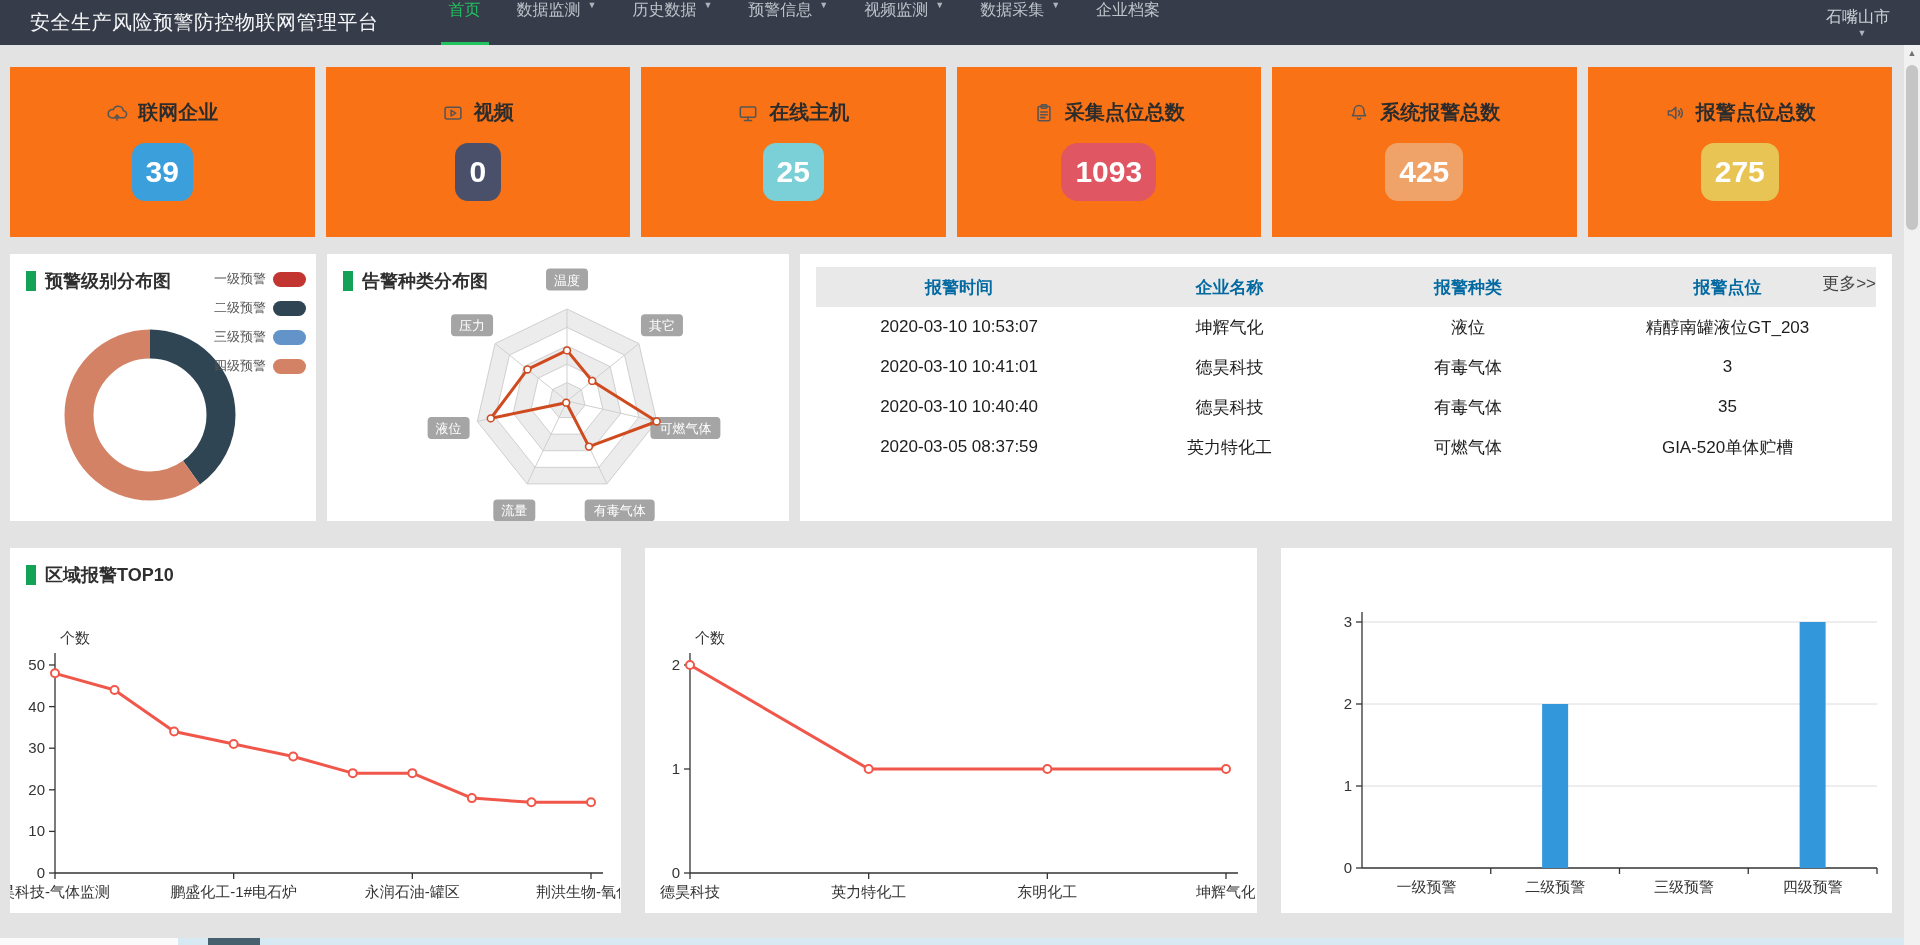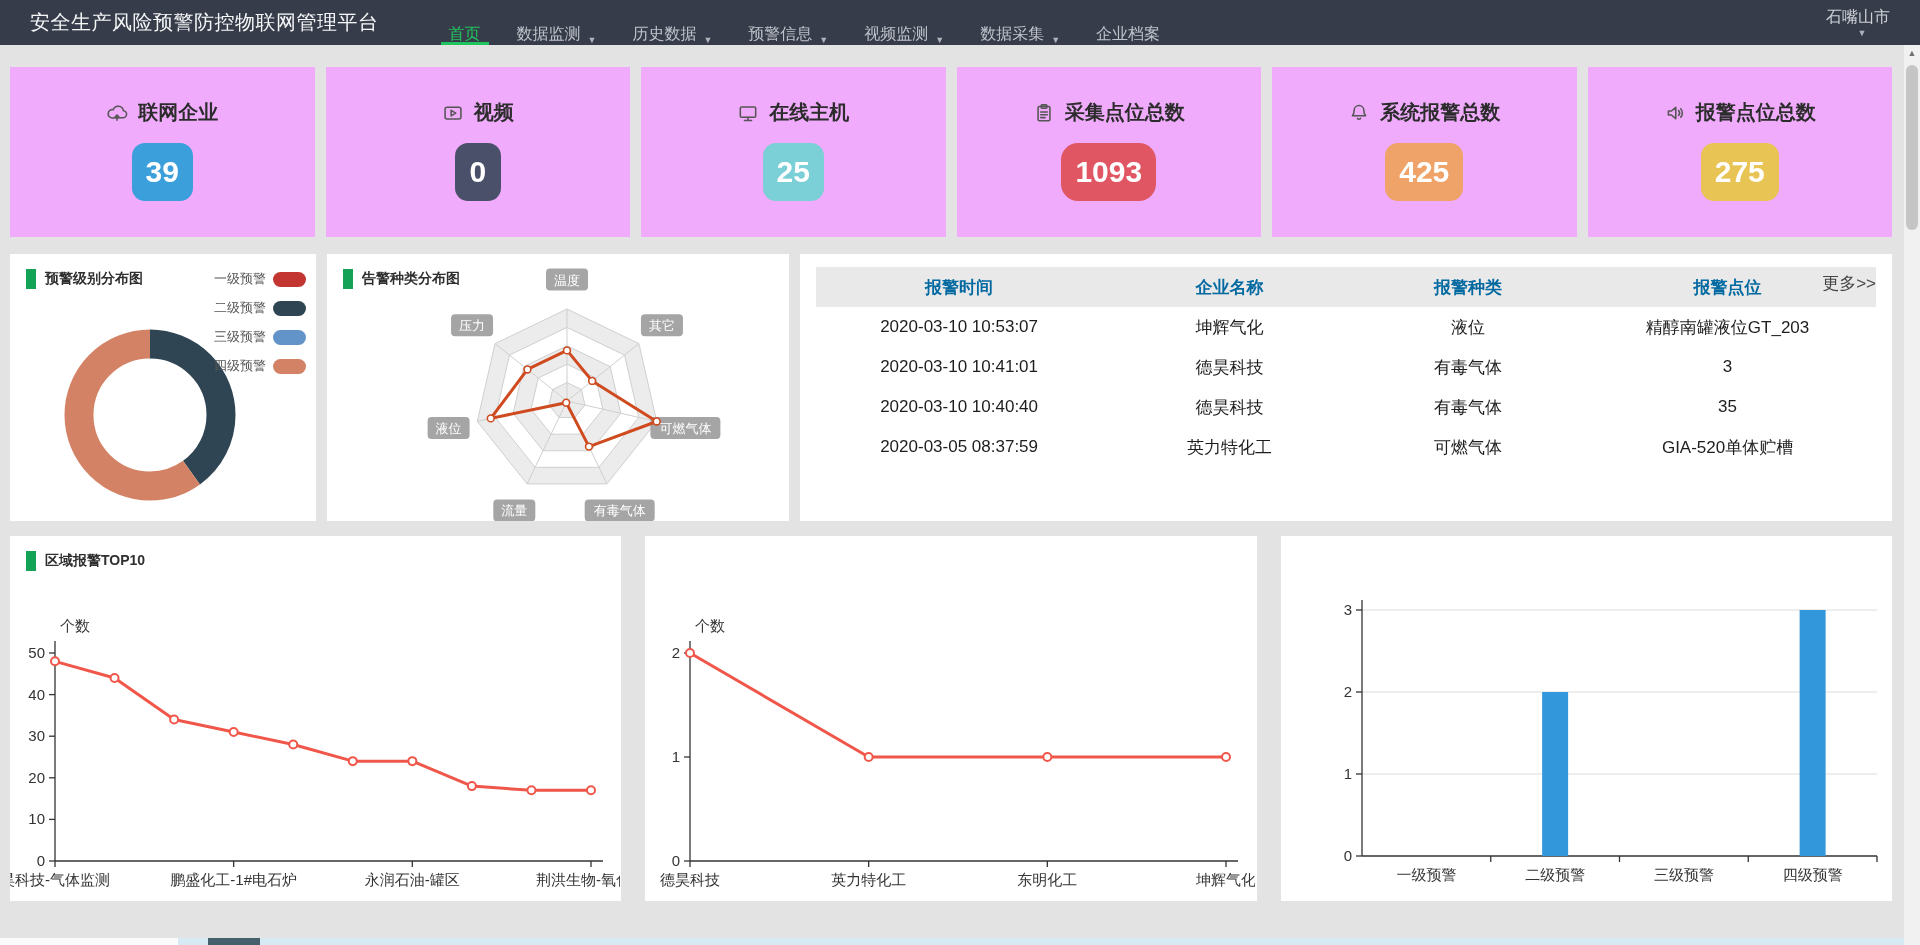--- a/index.html
+++ b/index.html
@@ -3,45 +3,45 @@
 <meta charset="utf-8">
 <style>
   * { box-sizing: border-box; margin: 0; padding: 0; }
   html,body { width: 1920px; height: 945px; overflow: hidden; }
   body { font-family: "Liberation Sans", sans-serif; background: #e3e3e3; position: relative; }
 
   
   .nav { height: 45px; background: #363c49; display: flex; align-items: center; padding: 0 30px; position: relative; }
   .nav-title { color: #f5f6f8; font-size: 20px; font-weight: normal; letter-spacing: .5px; margin-right: 52px; }
   .nav-menu { display: flex; align-items: center; height: 100%; }
-  .nav-item { position: relative; height: 100%; display: flex; align-items: flex-end; padding: 0 18px; cursor: pointer; }
+  .nav-item { position: relative; height: 100%; display: flex; align-items: flex-start; padding: 0 18px; cursor: pointer; }
   .nav-item .nav-label { color: #bec3cb; font-size: 16px; }
   .nav-item .caret { color: #aeb3bb; font-size: 9px; margin-left: 7px; }
   .nav-item.active .nav-label { color: #21c35f; }
   .nav-item.active::after { content:""; position: absolute; left: 10px; right: 10px; bottom: 0; height: 3px; background: #21c35f; }
   .nav-right { margin-left: auto; display: flex; align-items: center; cursor: pointer; flex-direction: column; }
   .nav-right .nav-label { color: #ced2d8; font-size: 16px; }
   .nav-right .caret { color: #aeb3bb; font-size: 9px; margin-left: 8px; }
 
   
   .main { padding: 22px 28px 0 10px; }
   .stats-row { display: flex; gap: 11px; height: 170px; }
-  .stat-card { flex: 1; background: #f0abfc; display: flex; flex-direction: column; align-items: center; padding-top: 32px; }
+  .stat-card { flex: 1; background: #f97316; display: flex; flex-direction: column; align-items: center; padding-top: 32px; }
   .stat-head { display: flex; align-items: center; gap: 10px; }
   .stat-head svg { display: block; }
   .stat-label { font-size: 20px; font-weight: bold; color: #2c2c2c; }
   .stat-badge { margin-top: 17px; min-width: 46px; padding: 12px 14px; border-radius: 13px;
                 color: #fff; font-size: 30px; font-weight: bold; text-align: center; }
 
   .row2 { margin-top: 17px; display: grid; grid-template-columns: 306px 462px 1fr; gap: 11px; height: 267px; }
-  .row3 { margin-top: 15px; display: grid; grid-template-columns: 1fr 1fr 1fr; gap: 24px; height: 365px; }
+  .row3 { margin-top: 27px; display: grid; grid-template-columns: 1fr 1fr 1fr; gap: 24px; height: 365px; }
   .panel { background: #fff; position: relative; overflow: hidden; }
   .panel-title { display: flex; align-items: center; padding: 15px 16px 0 16px; position: relative; z-index: 2; }
   .title-mark { width: 10px; height: 20px; background: #14a356; margin-right: 9px; }
-  .title-text { font-size: 14px; font-weight: bold; color: #2f2f2f; }
+  .title-text { font-size: 18px; font-weight: bold; color: #2f2f2f; }
   .more-link { position: absolute; right: 16px; top: 18px; font-size: 17px; color: #444; cursor: pointer; z-index: 3; }
 
   
   .donut-legend { position: absolute; top: 16px; right: 10px; z-index: 2; }
   .legend-row { display: flex; align-items: center; justify-content: flex-end; margin-bottom: 11px; cursor: pointer; }
   .legend-label { font-size: 13px; color: #555; margin-right: 7px; }
   .legend-swatch { width: 33px; height: 15px; border-radius: 8px; }
 
   
   .alarm-table { margin: 13px 16px 0 16px; }

